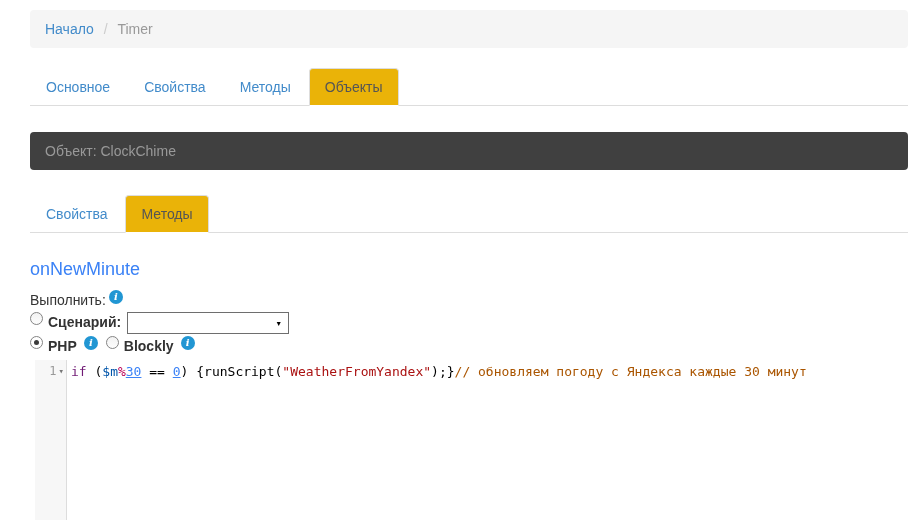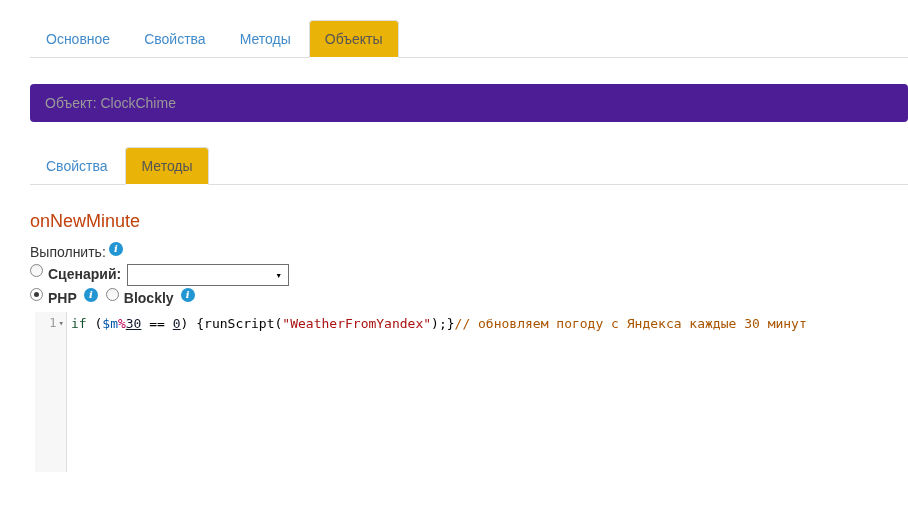--- a/index.html
+++ b/index.html
@@ -14,24 +14,24 @@
   .breadcrumb .current { color: #999; }
 
   
   .nav-tabs { display: flex; align-items: flex-end; border-bottom: 1px solid #ddd; margin-top: 20px; }
   .nav-tabs.sub { margin-top: 25px; }
   .tab { display: inline-block; padding: 8px 15px; margin-right: 2px; margin-bottom: -1px; font-size: 14px; line-height: 20px;
          color: #428bca; text-decoration: none; cursor: pointer; border: 1px solid transparent; border-radius: 4px 4px 0 0; }
   .tab.active { color: #555; background: #eab308; border-color: #ddd; border-bottom-color: #fff; cursor: default; }
 
   
-  .panel-heading { margin-top: 26px; background: #4c1d95; border-radius: 4px; padding: 9px 15px; color: #999; font-size: 14px; line-height: 20px; }
+  .panel-heading { margin-top: 26px; background: #404040; border-radius: 4px; padding: 9px 15px; color: #999; font-size: 14px; line-height: 20px; }
 
   
-  h2.method-name { font-size: 18px; font-weight: 400; color: #c2410c; margin: 26px 16px 10px 0; line-height: 21px; }
+  h2.method-name { font-size: 18px; font-weight: 400; color: #3b82f6; margin: 26px 16px 10px 0; line-height: 21px; }
   .form-row { line-height: 20px; margin-bottom: 2px; display: flex; align-items: flex-start; }
   .lbl { margin-right: 4px; font-weight: bold; }
 
   
   .info-icon { display: inline-block; width: 14px; height: 14px; margin-left: 3px; margin-right: 3px; border-radius: 50%;
                background: #2196d3; color: #fff; font-family: "DejaVu Serif", serif; font-style: italic; font-weight: bold;
                font-size: 10px; line-height: 14px; text-align: center; cursor: pointer; flex: none; }
 
   
   .radio { display: inline-block; width: 13px; height: 13px; border-radius: 50%; border: 1px solid #848484;
@@ -50,32 +50,37 @@
                  font-family: "DejaVu Sans Mono", monospace; font-size: 13px; cursor: text; }
   .gutter { position: absolute; left: 0; top: 0; bottom: 0; width: 32px; background: #f7f7f7; border-right: 1px solid #ddd; }
   .code-line { position: relative; display: flex; padding-top: 3px; line-height: 17px; }
   .gutter-cell { width: 32px; flex: none; display: flex; justify-content: flex-end; align-items: center; padding-right: 3px; }
   .line-number { color: #999; font-size: 12px; text-align: right; }
   .fold { color: #777; font-size: 9px; margin-left: 2px; cursor: pointer; }
   .code-text { white-space: pre; padding-left: 4px; color: #000; }
 
   
   .tok-plain    { color: #000000; }
-  .tok-keyword  { color: #14532d; }
+  .tok-keyword  { color: #701a75; }
   .tok-variable { color: #0055aa; }
   .tok-operator { color: #bb0055; }
-  .tok-number   { color: #0f172a; text-decoration: underline; }
+  .tok-number   { color: #3b82f6; text-decoration: underline; }
   .tok-string   { color: #aa1111; }
   .tok-comment  { color: #aa5500; }
 </style>
 </head>
 <body>
 
 <div class="page">
 
+  <div class="breadcrumb">
+    <a>Начало</a>
+    <span class="sep">/</span>
+    <span class="current">Timer</span>
+  </div>
 
   <div class="nav-tabs">
     <a class="tab">Основное</a>
     <a class="tab">Свойства</a>
     <a class="tab">Методы</a>
     <a class="tab active">Объекты</a>
   </div>
 
   <div class="panel-heading">
     <span>Объект: ClockChime</span>

